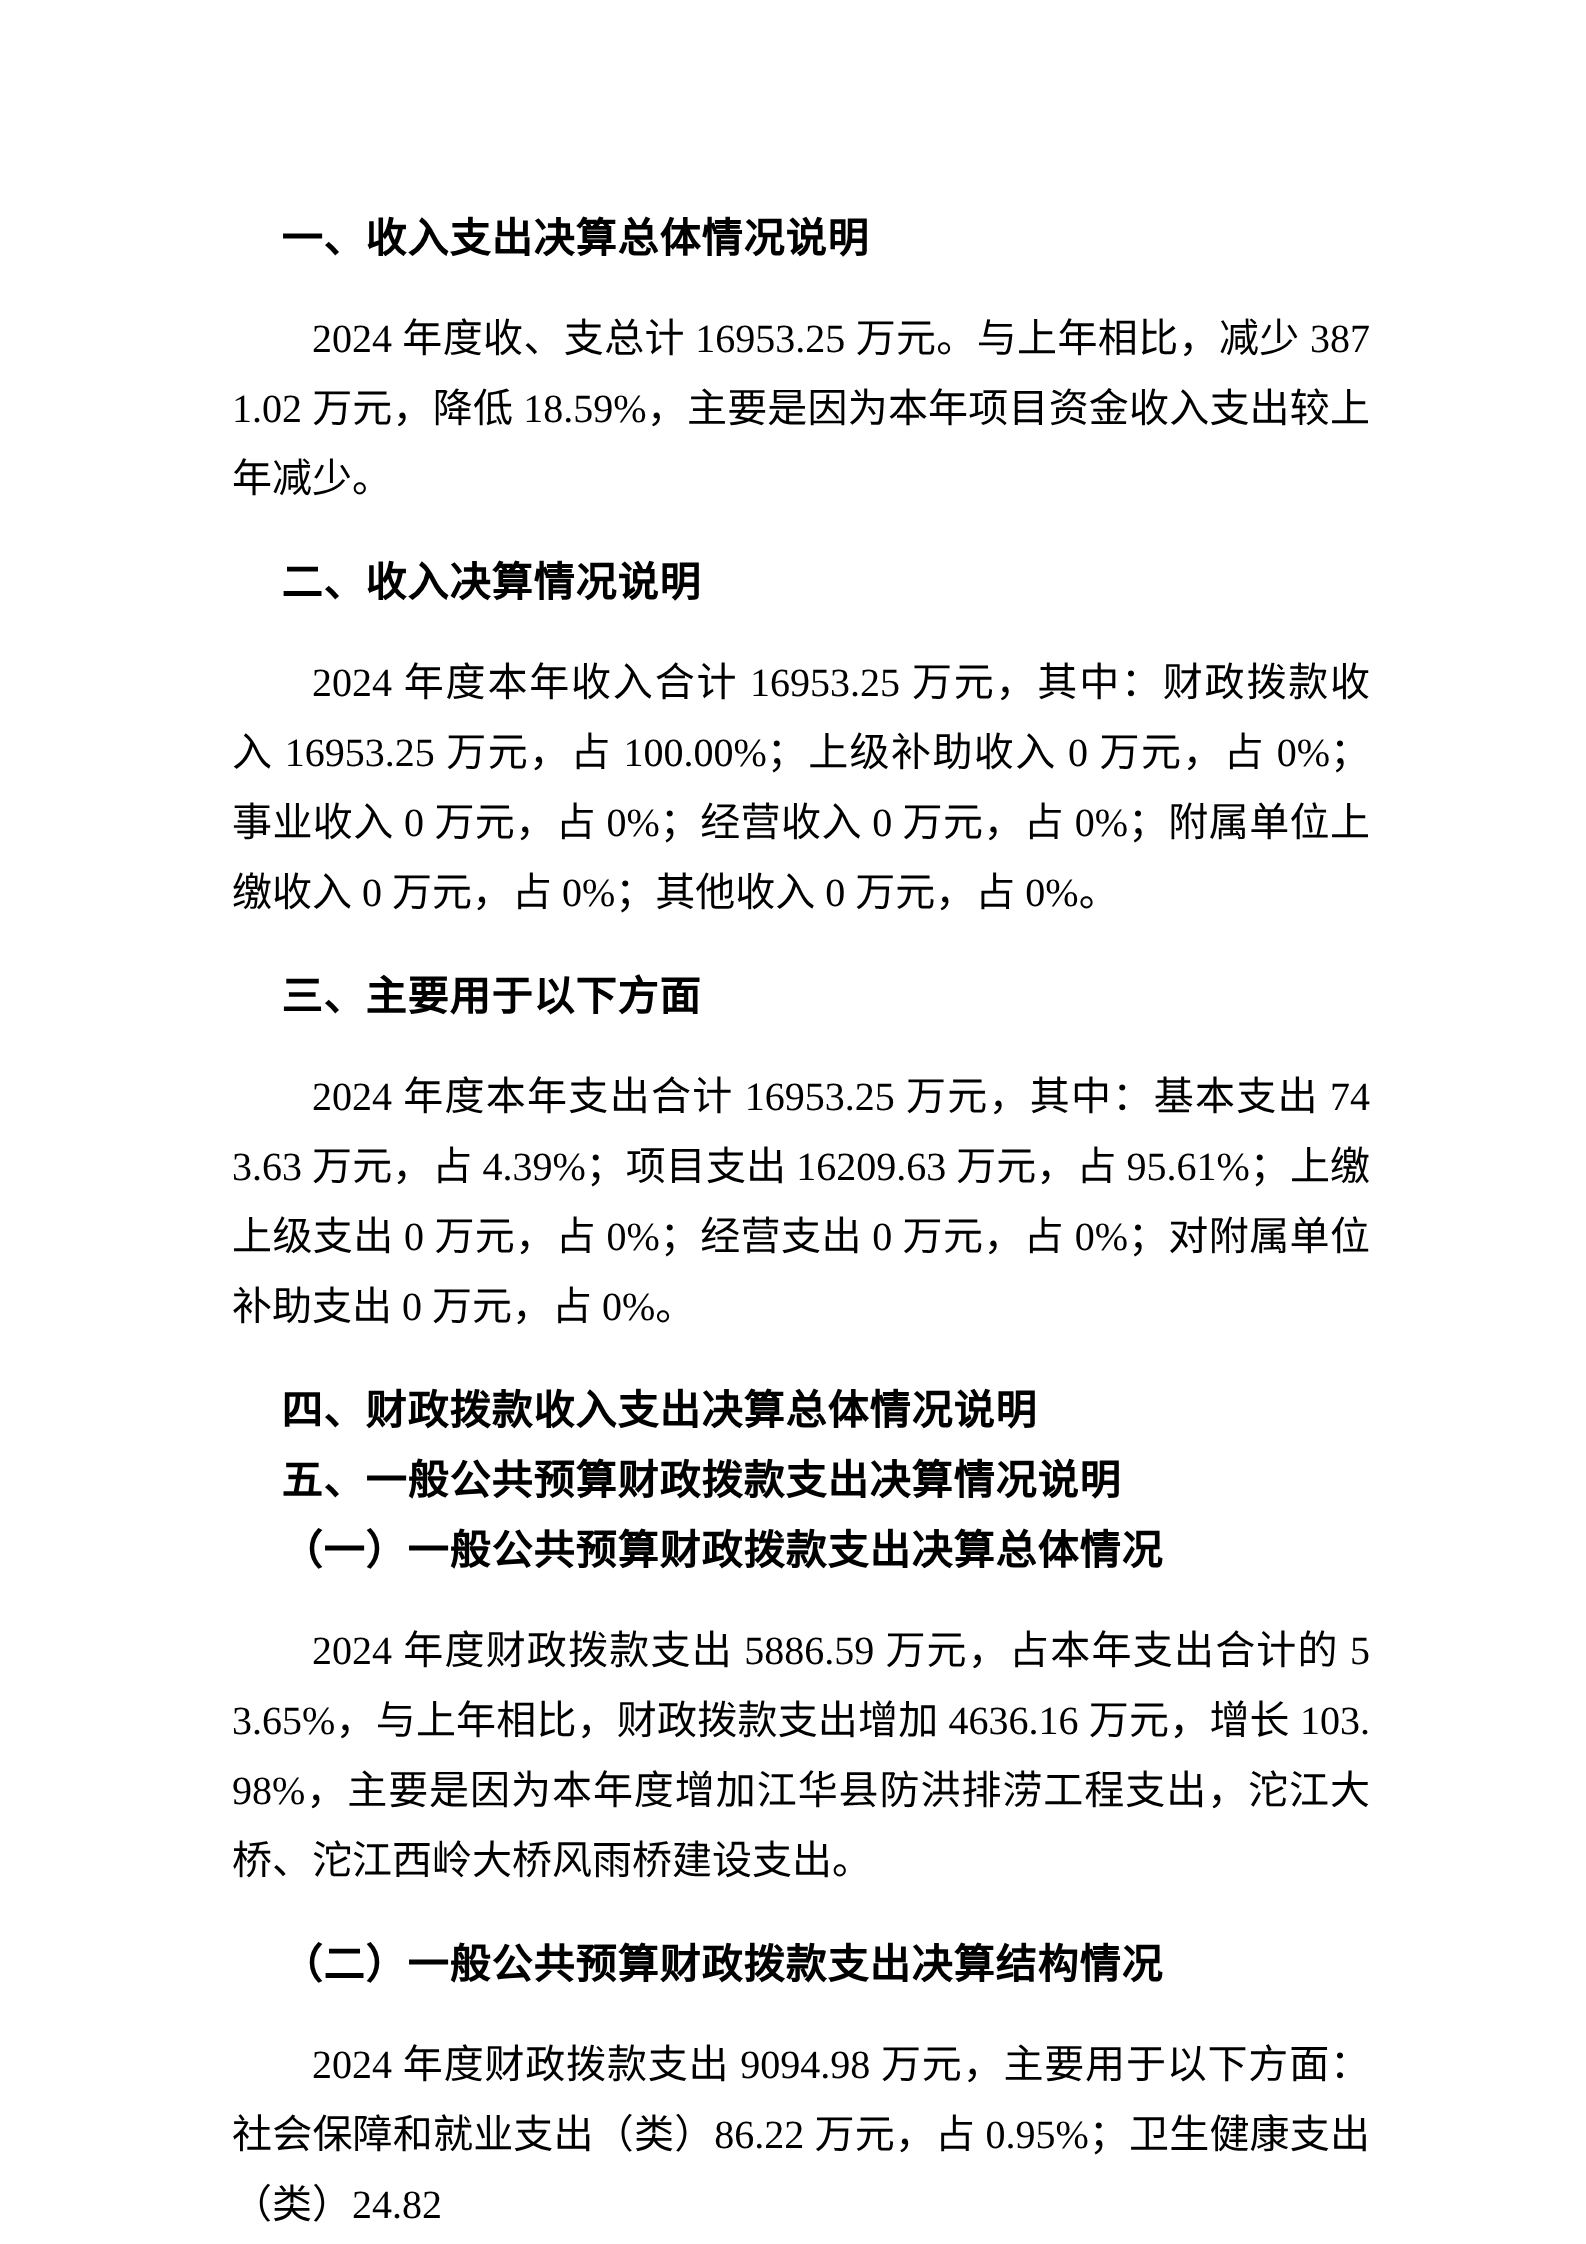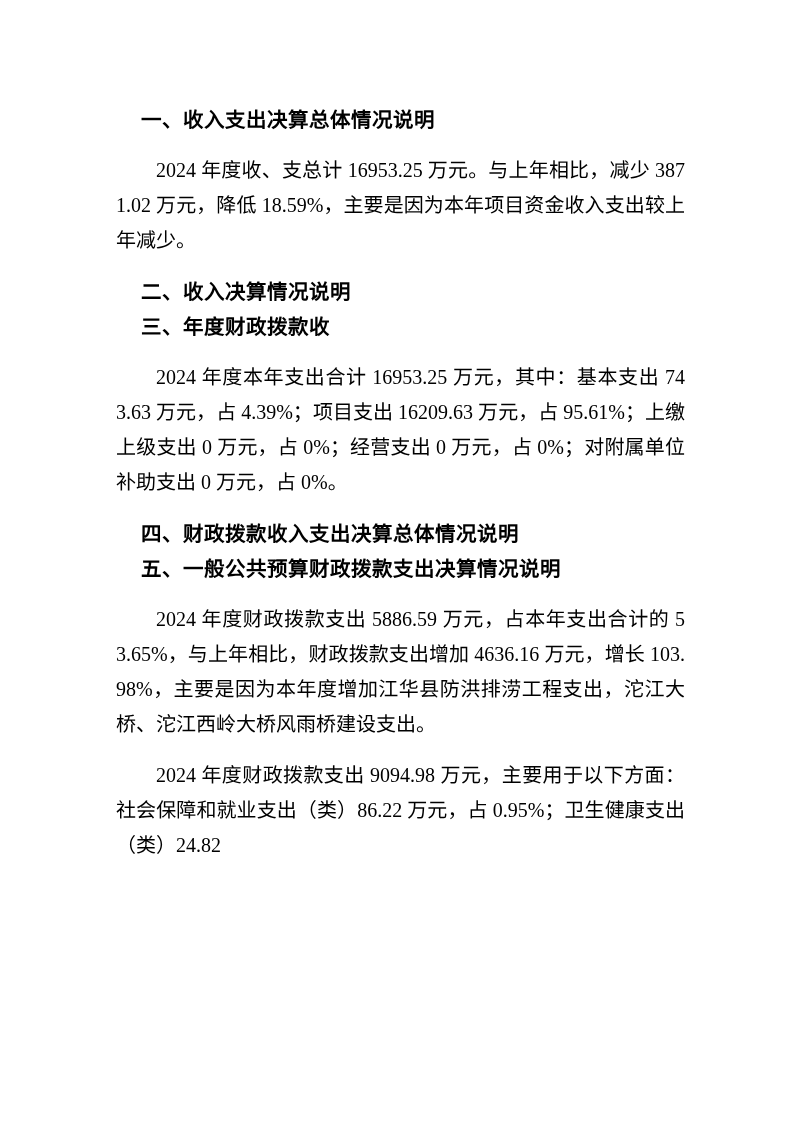--- a/index.html
+++ b/index.html
@@ -56,37 +56,40 @@
 <div class="doc-page">
   <div class="doc-content">
 
     <div class="doc-section">
       <h2 class="section-heading">一、收入支出决算总体情况说明</h2>
       <p class="section-paragraph">2024 年度收、支总计 16953.25 万元。与上年相比，减少 3871.02 万元，降低 18.59%，主要是因为本年项目资金收入支出较上年减少。</p>
     </div>
 
     <div class="doc-section">
       <h2 class="section-heading">二、收入决算情况说明</h2>
+      <p class="section-paragraph">2024 年度本年收入合计 16953.25 万元，其中：财政拨款收入 16953.25 万元，占 100.00%；上级补助收入 0 万元，占 0%；事业收入 0 万元，占 0%；经营收入 0 万元，占 0%；附属单位上缴收入 0 万元，占 0%；其他收入 0 万元，占 0%。</p>
     </div>
 
     <div class="doc-section">
-      <h2 class="section-heading">三、年度财政拨款收</h2>
+      <h2 class="section-heading">三、主要用于以下方面</h2>
       <p class="section-paragraph">2024 年度本年支出合计 16953.25 万元，其中：基本支出 743.63 万元，占 4.39%；项目支出 16209.63 万元，占 95.61%；上缴上级支出 0 万元，占 0%；经营支出 0 万元，占 0%；对附属单位补助支出 0 万元，占 0%。</p>
     </div>
 
     <div class="doc-section">
       <h2 class="section-heading">四、财政拨款收入支出决算总体情况说明</h2>
     </div>
 
     <div class="doc-section">
       <h2 class="section-heading">五、一般公共预算财政拨款支出决算情况说明</h2>
     </div>
 
     <div class="doc-section">
+      <h2 class="section-heading">（一）一般公共预算财政拨款支出决算总体情况</h2>
       <p class="section-paragraph">2024 年度财政拨款支出 5886.59 万元，占本年支出合计的 53.65%，与上年相比，财政拨款支出增加 4636.16 万元，增长 103.98%，主要是因为本年度增加江华县防洪排涝工程支出，沱江大桥、沱江西岭大桥风雨桥建设支出。</p>
     </div>
 
     <div class="doc-section">
+      <h2 class="section-heading">（二）一般公共预算财政拨款支出决算结构情况</h2>
       <p class="section-paragraph">2024 年度财政拨款支出 9094.98 万元，主要用于以下方面：社会保障和就业支出（类）86.22 万元，占 0.95%；卫生健康支出（类）24.82</p>
     </div>
 
   </div>
 </div>
 
 </body></html>

